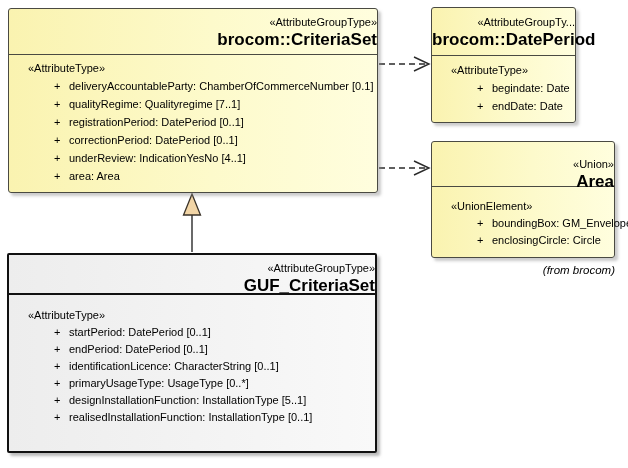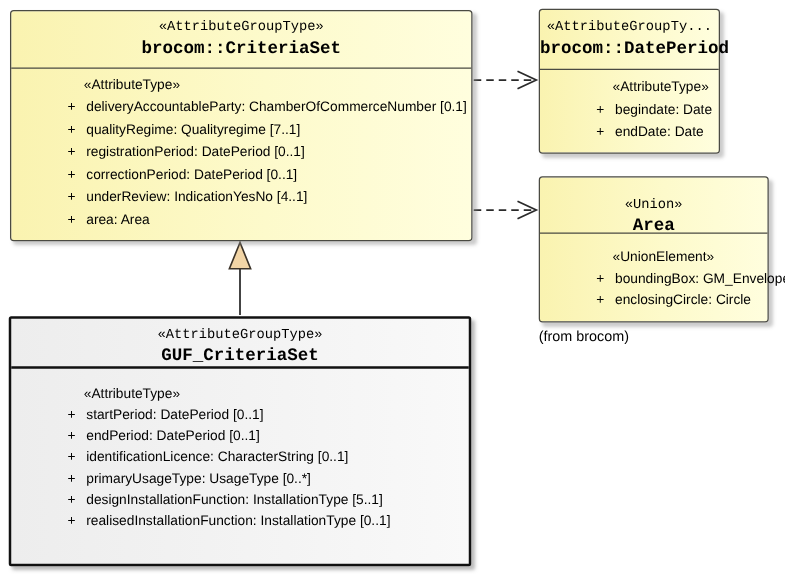--- a/index.html
+++ b/index.html
@@ -5,25 +5,25 @@
   html,body{margin:0;padding:0;background:#ffffff;}
   *{box-sizing:border-box;}
   body{font-family:"Liberation Sans",sans-serif;color:#000;}
   .canvas{position:relative;width:628px;height:468px;background:#ffffff;overflow:hidden;}
 
   .connector-layer{position:absolute;left:0;top:0;width:628px;height:468px;z-index:1;}
 
   .uml-box{position:absolute;z-index:2;border:1px solid #4a4a42;border-radius:3px;
     background:linear-gradient(90deg,#faf3b0 0%,#fdfacb 55%,#fffede 100%);
     box-shadow:3px 3px 3px rgba(140,140,140,0.45);}
-  .uml-box .title{text-align:center;font-family:Liberation Mono, monospace;}
+  .uml-box .title{text-align:right;}
   .stereo{font-size:11px;line-height:17px;}
-  .cls-name{font-size:14px;font-weight:bold;line-height:17px;}
+  .cls-name{font-size:17px;font-weight:bold;line-height:17px;}
   .attrs{font-size:11px;}
-  .attr-header{padding-left:19px;margin-left:39px;}
+  .attr-header{padding-left:19px;}
   .attr-row{white-space:nowrap;padding-left:36px;}
   .vis{display:inline-block;width:24px;padding-left:9px;}
 
   
   .b1{left:8px;top:8px;width:370px;height:185px;}
   .b1 .title{height:46px;padding-top:5px;border-bottom:1px solid #4a4a42;}
   .b1 .attrs{padding-top:4px;line-height:18px;}
 
   
   .b2{left:431px;top:7px;width:145px;height:116px;}
@@ -36,21 +36,21 @@
   .b3 .attrs{padding-top:11px;line-height:17px;}
 
   
   .b4{left:7px;top:253px;width:370px;height:200px;border:2px solid #111;border-radius:2px;
       background:linear-gradient(90deg,#ededed 0%,#f4f4f4 60%,#f9f9f9 100%);
       box-shadow:3px 3px 3px rgba(120,120,120,0.5);}
   .b4 .title{height:40px;padding-top:5px;border-bottom:2px solid #111;}
   .b4 .attrs{padding-top:12px;line-height:17px;}
 
   .note-from{position:absolute;left:431px;top:264px;width:184px;z-index:2;
-    text-align:left;font-size:11.5px;}
+    text-align:right;font-style:italic;font-size:11.5px;}
 </style>
 </head>
 <body>
 
 <div class="canvas">
 
   <svg class="connector-layer" viewBox="0 0 628 468" xmlns="http://www.w3.org/2000/svg">
 
     <g>
       <line x1="192" y1="252" x2="192" y2="215" stroke="#2a2a2a" stroke-width="1.4"></line>

